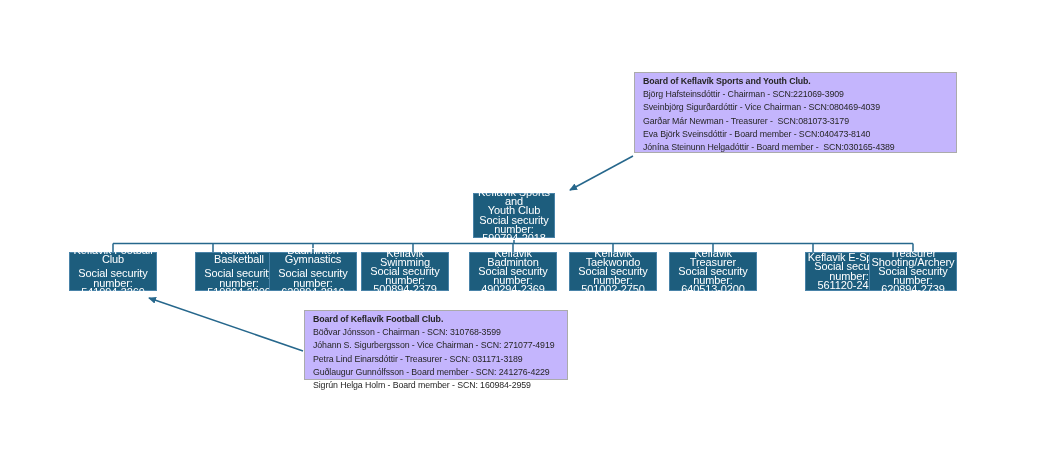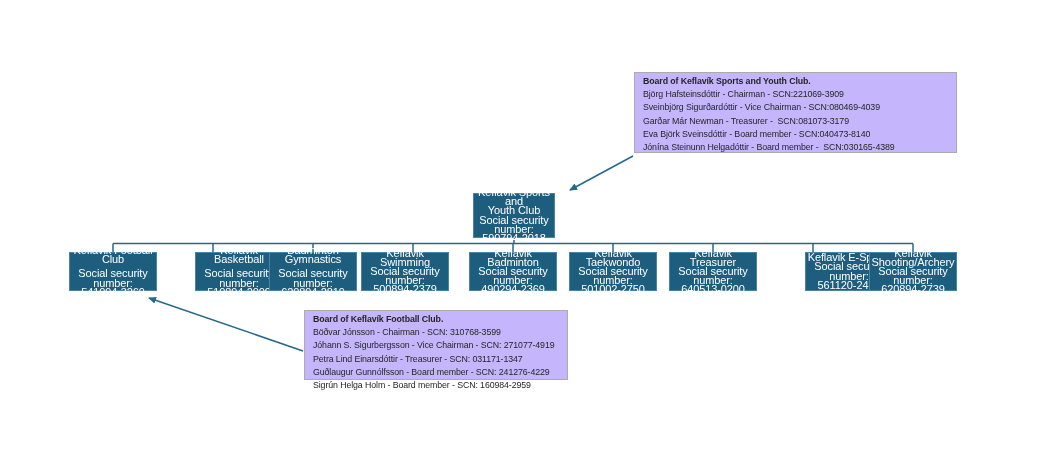--- a/index.html
+++ b/index.html
@@ -134,21 +134,21 @@
     <div class="node-ssn">640513-0200</div>
   </div>
 
   <div class="node child" style="left: 805px;">
     <div class="node-name">Keflavik E-Sports</div>
     <div class="node-ssn-label">Social security number:</div>
     <div class="node-ssn">561120-2420</div>
   </div>
 
   <div class="node child" style="left: 869px;">
-    <div class="node-name">Keflavik
+    <div class="node-name">Treasurer
 Shooting/Archery</div>
     <div class="node-ssn-label">Social security number:</div>
     <div class="node-ssn">620894-2739</div>
   </div>
 </div>
 
   <div class="board board-0">
     <div class="board-title">Board of Keflavík Sports and Youth Club.</div>
     <div class="board-members">
   <div class="board-member">Björg Hafsteinsdóttir - Chairman - SCN:221069-3909</div>
@@ -163,21 +163,21 @@
 </div>
   </div>
 
   <div class="board board-1">
     <div class="board-title">Board of Keflavík Football Club.</div>
     <div class="board-members">
   <div class="board-member">Böðvar Jónsson - Chairman - SCN: 310768-3599</div>
 
   <div class="board-member">Jóhann S. Sigurbergsson - Vice Chairman - SCN: 271077-4919</div>
 
-  <div class="board-member">Petra Lind Einarsdóttir - Treasurer - SCN: 031171-1347</div>
+  <div class="board-member">Petra Lind Einarsdóttir - Treasurer - SCN: 031171-3189</div>
 
   <div class="board-member">Guðlaugur Gunnólfsson - Board member - SCN: 241276-4229</div>
 
   <div class="board-member">Sigrún Helga Holm - Board member - SCN: 160984-2959</div>
 </div>
   </div>
 
 </div>
 
 </body></html>

